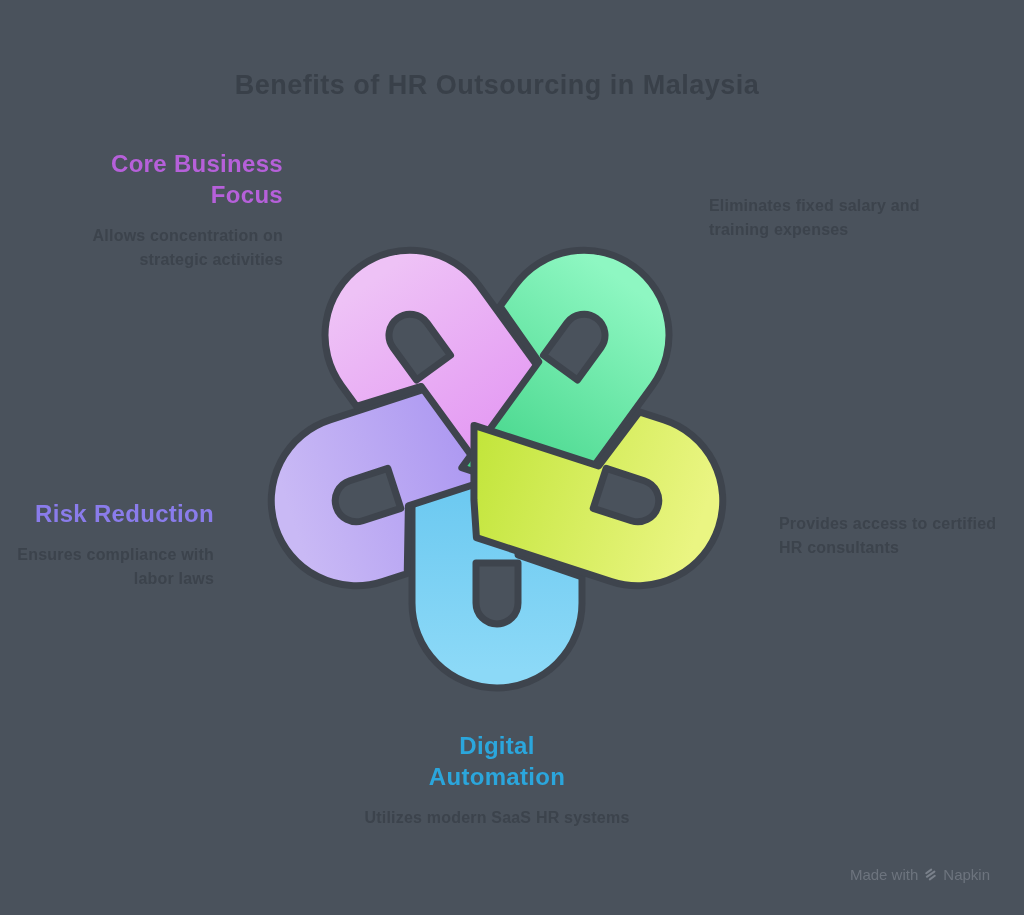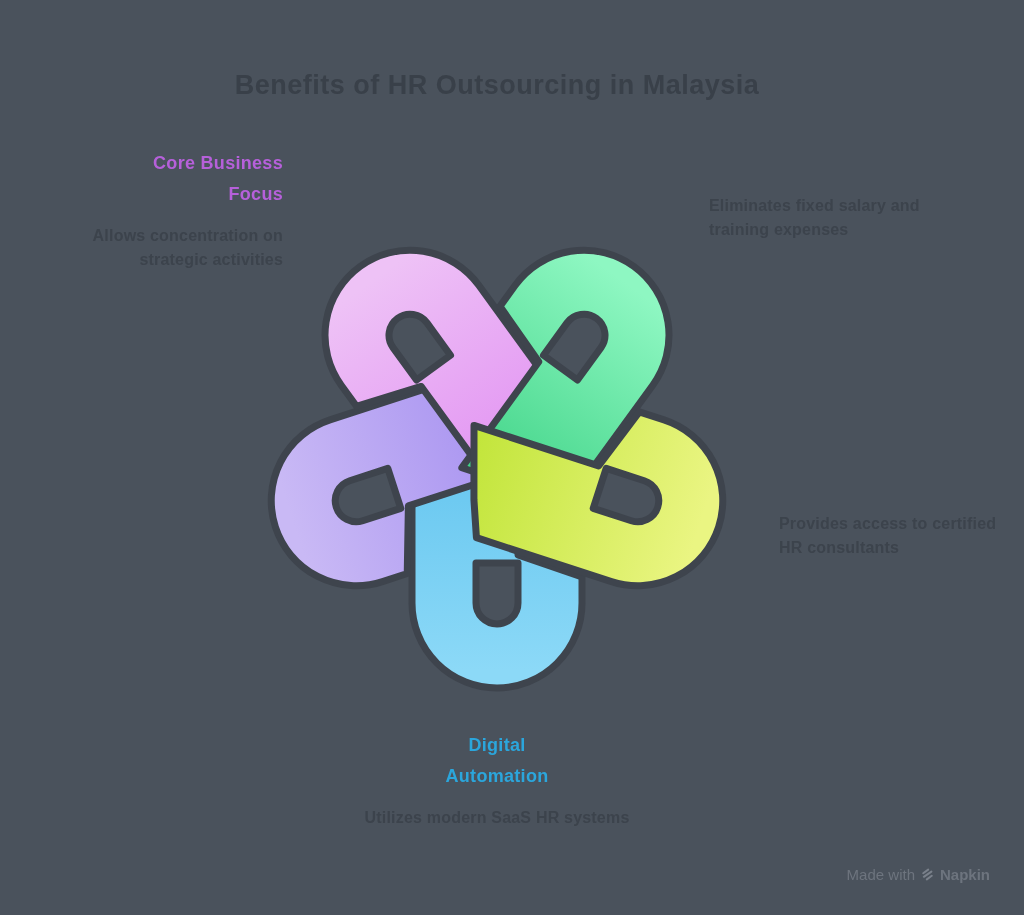--- a/index.html
+++ b/index.html
@@ -15,21 +15,21 @@
     position:absolute;
     top:70px; left:0; width:994px;
     text-align:center;
     font-size:27px;
     font-weight:700;
     letter-spacing:.5px;
     color:#394049;
   }
   .benefit-block{position:absolute;}
   .benefit-name{
-    font-size:18px;
+    font-size:24px;
     font-weight:700;
     line-height:31px;
     letter-spacing:.3px;
   }
   .benefit-desc{
     font-size:16px;
     font-weight:700;
     line-height:24px;
     margin-top:14px;
     color:#3c434c;
@@ -52,21 +52,21 @@
     left:237px; top:195px;
     width:520px; height:520px;
   }
   .watermark{
     position:absolute;
     right:34px; top:866px;
     display:flex; align-items:center; gap:5px;
     font-size:15px;
     color:#6d747e;
   }
-  .watermark .napkin-brand{font-weight:700;}
+  .watermark .napkin-brand{font-weight:400;}
 </style>
 </head>
 <body>
 
 <div id="canvas" style="background: rgb(74, 82, 92);">
 
   <div class="page-title" style="color: rgb(57, 64, 73);">Benefits of HR Outsourcing in Malaysia</div>
 
   <svg id="knot" viewBox="-260 -260 520 520" xmlns="http://www.w3.org/2000/svg">
       <defs>
@@ -119,20 +119,24 @@
 
   <div class="benefit-block align-left" id="block-hr">
     <div class="benefit-desc" style="color: rgb(60, 67, 76);">Provides access to certified HR consultants</div>
   </div>
 
   <div class="benefit-block align-center" id="block-digital">
     <div class="benefit-name" style="color: rgb(43, 166, 220);">Digital Automation</div>
     <div class="benefit-desc" style="color: rgb(60, 67, 76);">Utilizes modern SaaS HR systems</div>
   </div>
 
+  <div class="benefit-block align-right" id="block-risk">
+    <div class="benefit-name" style="color: rgb(138, 124, 235);">Risk Reduction</div>
+    <div class="benefit-desc" style="color: rgb(60, 67, 76);">Ensures compliance with labor laws</div>
+  </div>
 
   <div class="watermark">
     <span>Made with</span>
     <svg width="15" height="15" viewBox="0 0 15 15">
       <g stroke="#7a818b" stroke-width="2" stroke-linecap="round">
         <line x1="3.2" y1="6.2" x2="8.2" y2="2.6"></line>
         <line x1="3.8" y1="9.8" x2="11.4" y2="4.6"></line>
         <line x1="6.8" y1="12.4" x2="11.8" y2="8.8"></line>
       </g>
     </svg>

